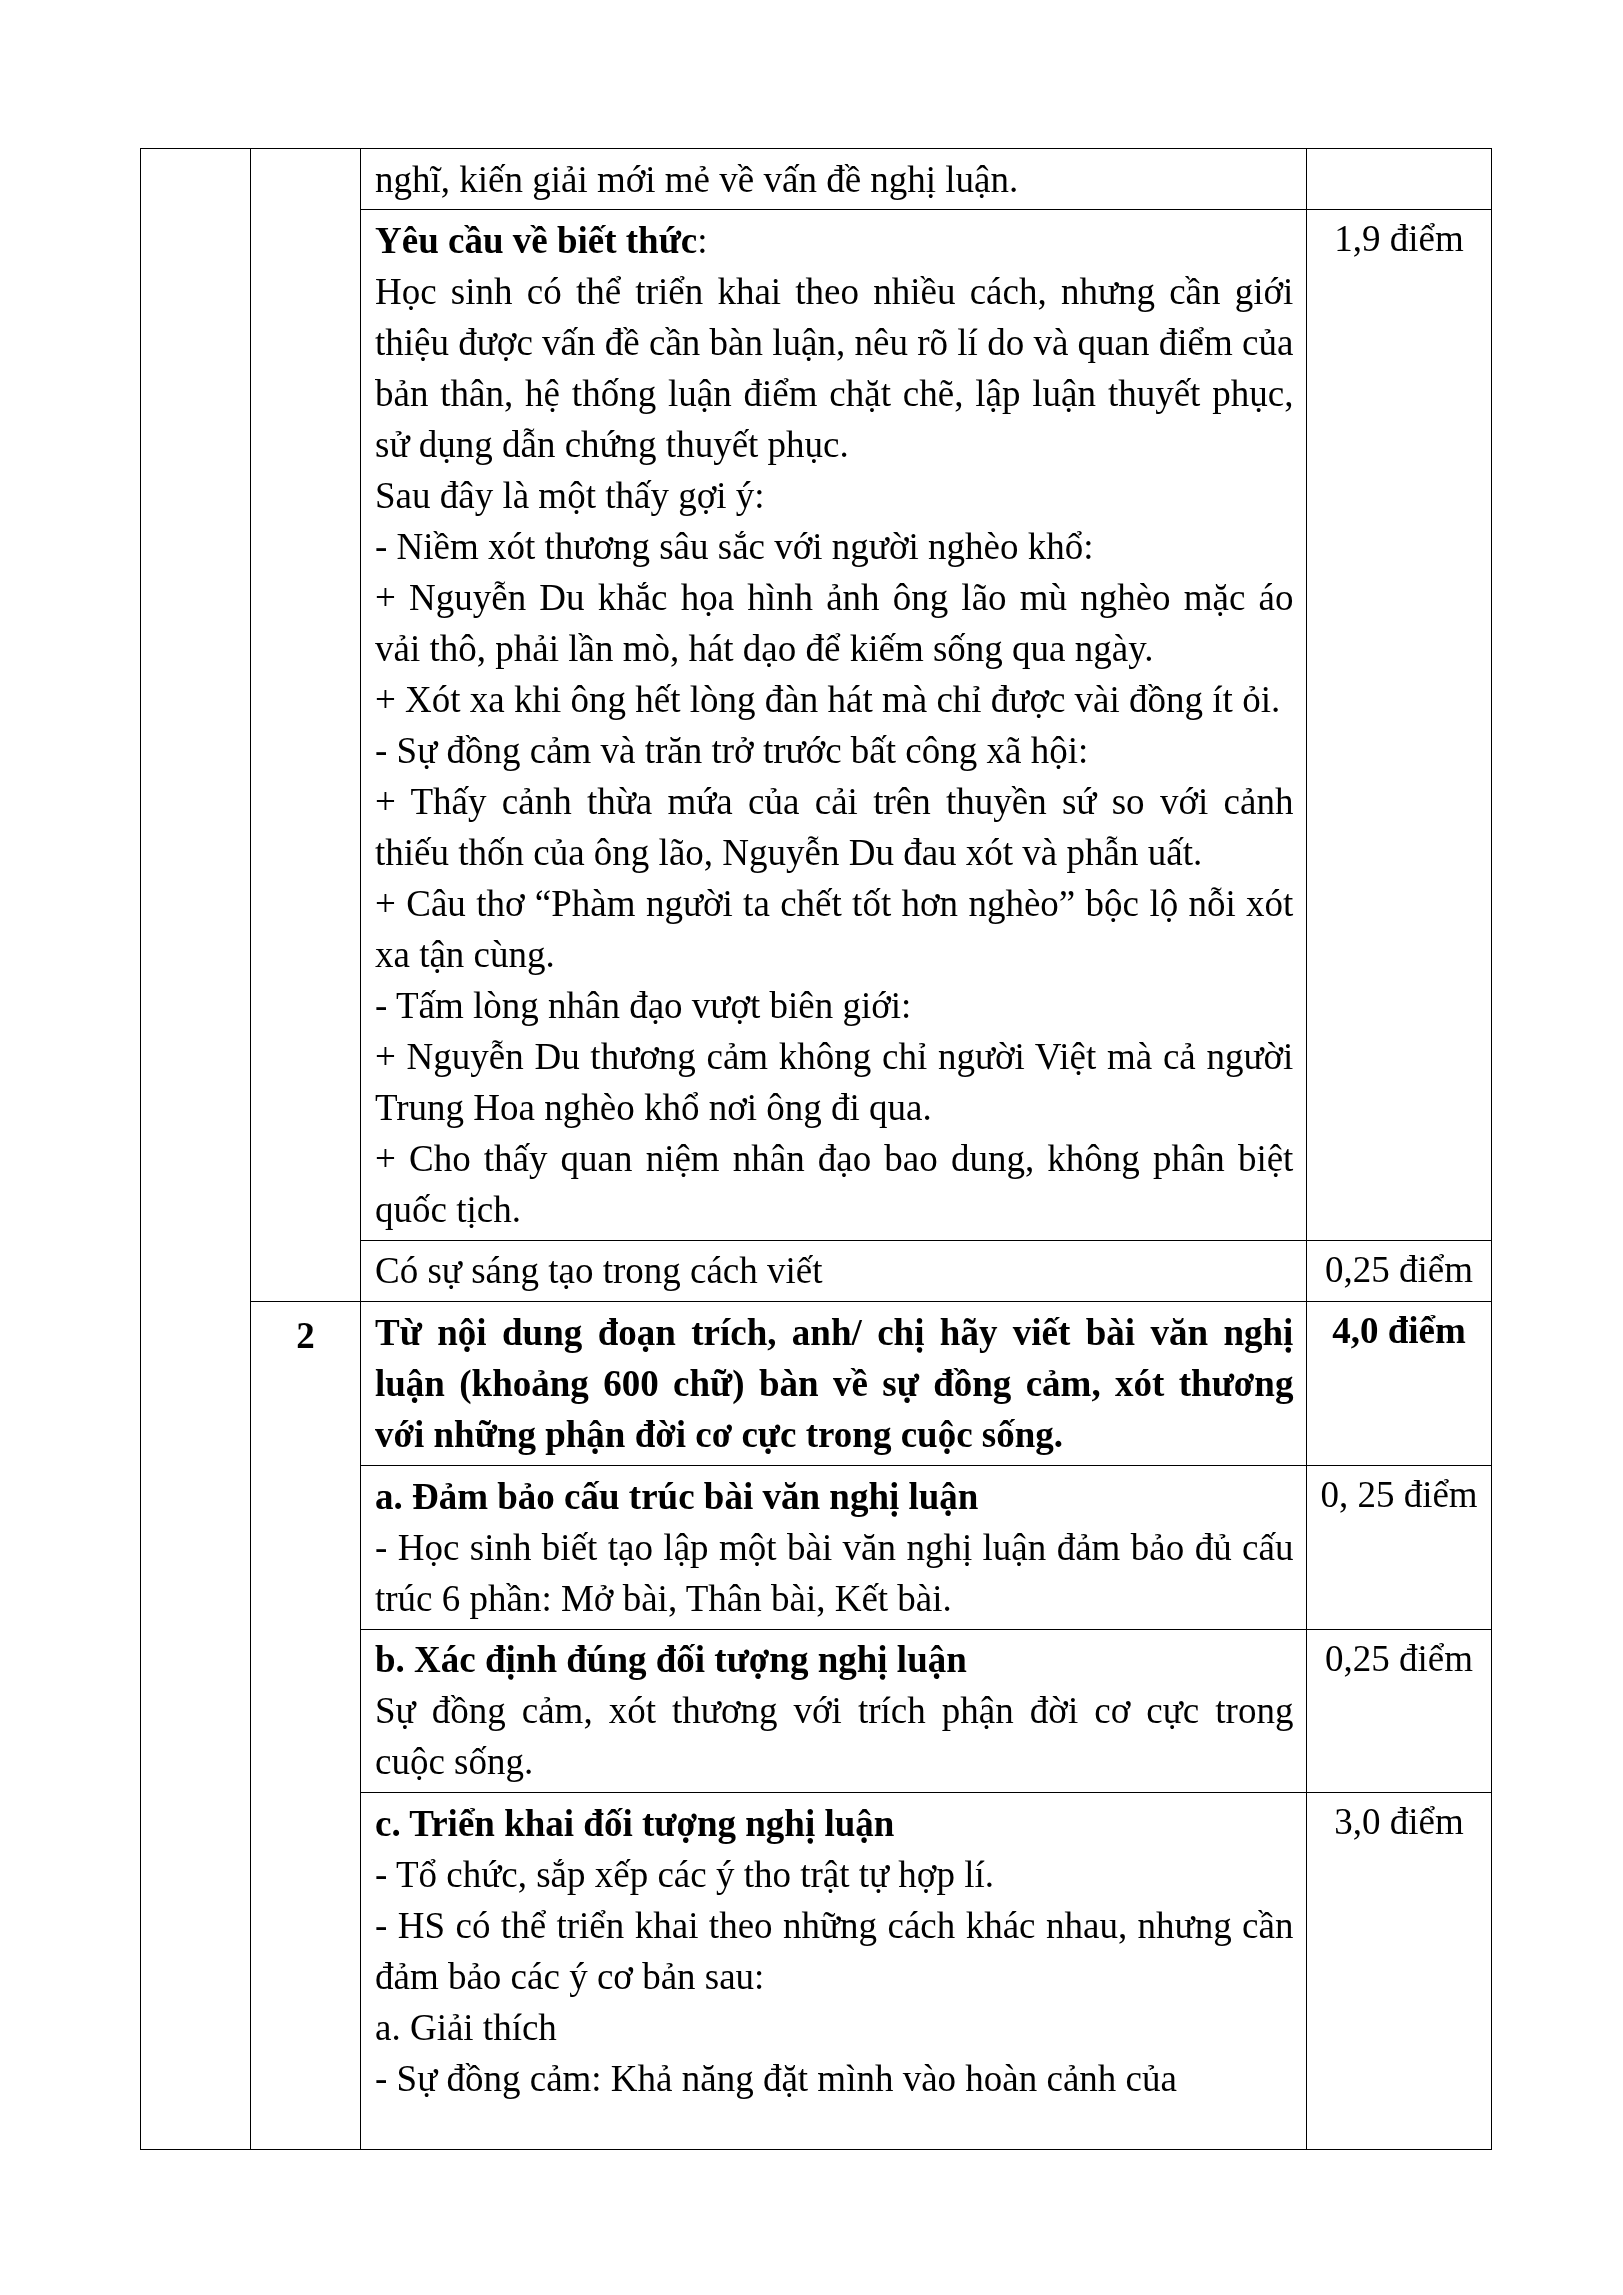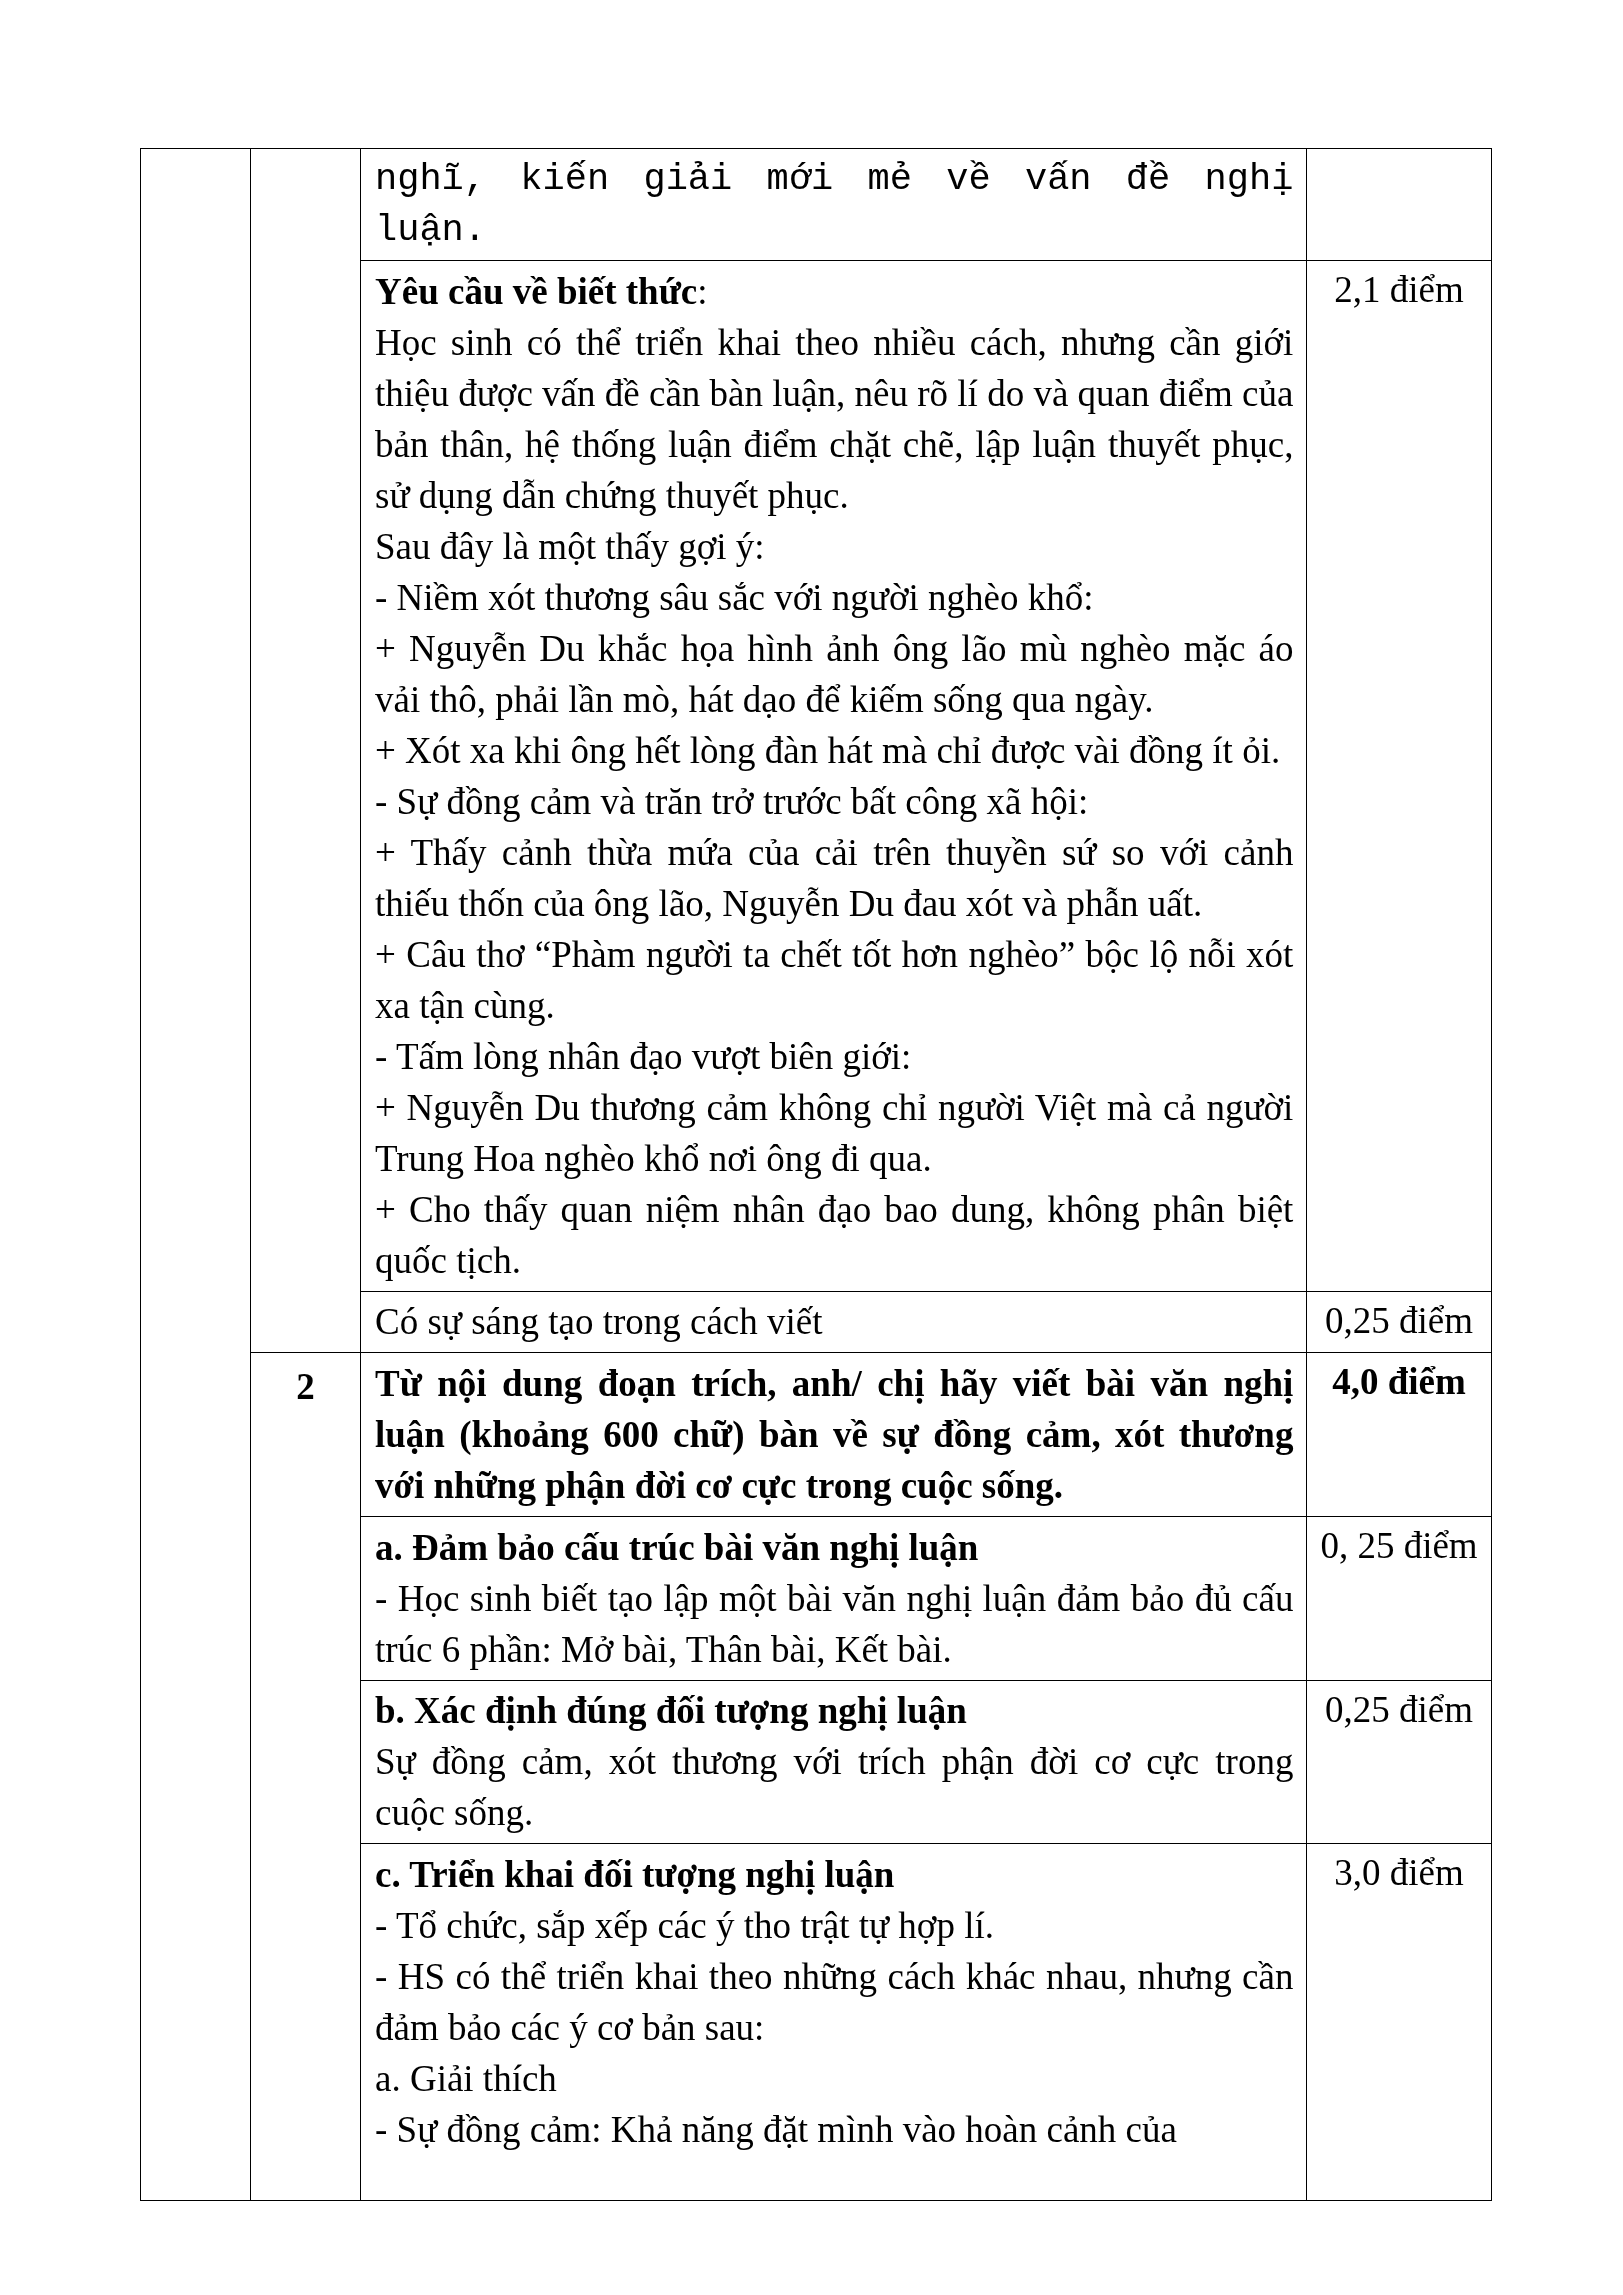--- a/index.html
+++ b/index.html
@@ -40,21 +40,21 @@
     vertical-align: middle;
     padding: 3.1px 6.3px;
   }
   td.cell-num {
     text-align: center;
     vertical-align: top;
     font-weight: bold;
     padding-top: 7.9px;
   }
   .bold { font-weight: bold; text-align: right; }
-  tr.tr1 { height: 59px; font-family: Liberation Mono, monospace; }
+  tr.tr1 { height: 59px; }
   tr.tr3 { height: 52px; }
   tr.tr4 { height: 164px; }
   tr.tr5 { height: 153px; }
   tr.tr6 { height: 157px; }
   tr.tr7 { height: 357px; font-family: Liberation Serif, serif; }
 </style>
 </head>
 <body>
 
 <div class="page">
@@ -87,21 +87,21 @@
           <p>+ Nguyễn Du khắc họa hình ảnh ông lão mù nghèo mặc áo vải thô, phải lần mò, hát dạo để kiếm sống qua ngày.</p>
           <p>+ Xót xa khi ông hết lòng đàn hát mà chỉ được vài đồng ít ỏi.</p>
           <p>- Sự đồng cảm và trăn trở trước bất công xã hội:</p>
           <p>+ Thấy cảnh thừa mứa của cải trên thuyền sứ so với cảnh thiếu thốn của ông lão, Nguyễn Du đau xót và phẫn uất.</p>
           <p>+ Câu thơ “Phàm người ta chết tốt hơn nghèo” bộc lộ nỗi xót xa tận cùng.</p>
           <p>- Tấm lòng nhân đạo vượt biên giới:</p>
           <p>+ Nguyễn Du thương cảm không chỉ người Việt mà cả người Trung Hoa nghèo khổ nơi ông đi qua.</p>
           <p>+ Cho thấy quan niệm nhân đạo bao dung, không phân biệt quốc tịch.</p>
         </td>
         <td class="cell-points">
-          <span>2,1 điểm</span>
+          <span>1,9 điểm</span>
         </td>
       </tr>
 
       <tr class="tr3">
         <td class="cell-content">
           <p>Có sự sáng tạo trong cách viết</p>
         </td>
         <td class="cell-points">
           <span>0,25 điểm</span>
         </td>

